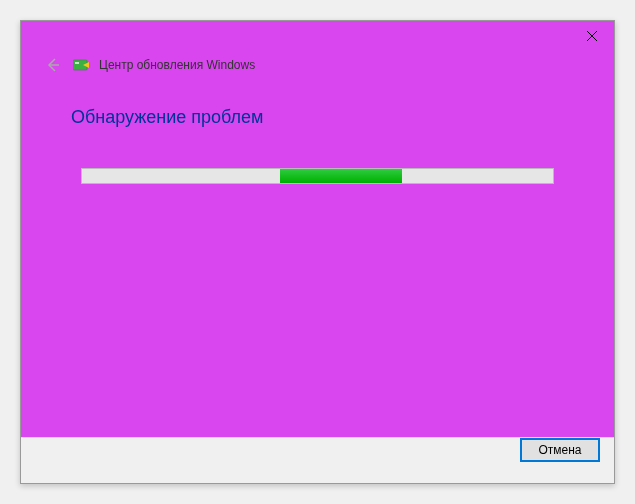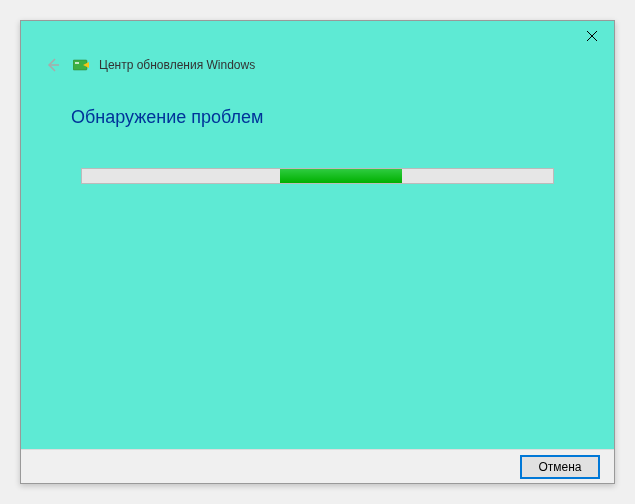--- a/index.html
+++ b/index.html
@@ -13,21 +13,21 @@
       width: 635px;
       height: 504px;
       position: relative;
     }
     .window {
       position: absolute;
       top: 20px;
       left: 20px;
       right: 20px;
       bottom: 20px;
-      background: #5eead4;
+      background: #d946ef;
       border: 1px solid #999;
       box-shadow: 0 2px 6px rgba(0,0,0,0.2);
       display: flex;
       flex-direction: column;
     }
     .titlebar {
       height: 32px;
       display: flex;
       justify-content: flex-end;
       align-items: flex-start;
@@ -89,26 +89,25 @@
     }
     .progress-segment {
       position: absolute;
       left: 42%;
       top: 0;
       bottom: 0;
       width: 26%;
       background: linear-gradient(to bottom, #2ecc40, #00b000);
     }
     .footer {
-      height: 34px;
+      height: 46px;
       background: #f0f0f0;
       border-top: 1px solid #ddd;
       display: flex;
       justify-content: flex-end;
-      align-items: center;
       padding: 0 14px;
     }
     .cancel-btn {
       min-width: 80px;
       height: 24px;
       background: #e1e1e1;
       border: 2px solid #0078d7;
       font-size: 12px;
       font-family: inherit;
       cursor: pointer;

